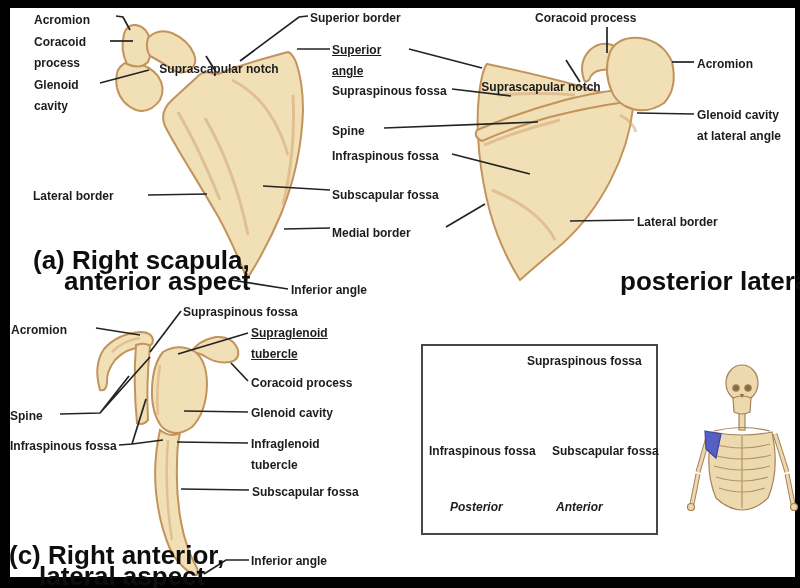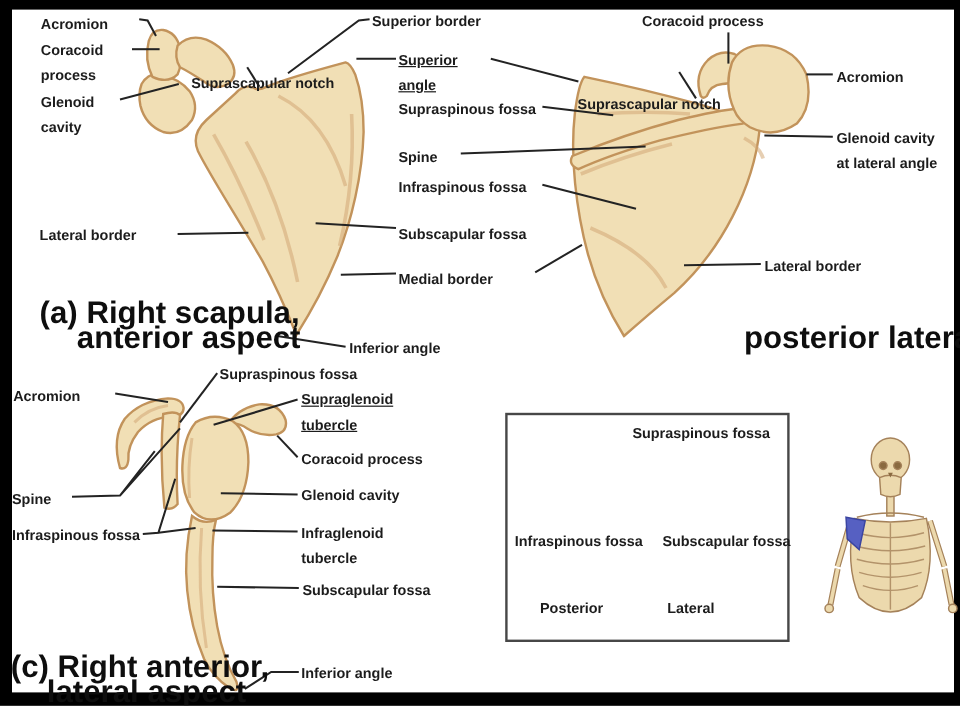--- a/index.html
+++ b/index.html
@@ -5,21 +5,21 @@
   html,body{margin:0;padding:0;background:#222;}
   .canvas{position:relative;width:800px;height:588px;background:#000;overflow:hidden;
           font-family:"Liberation Sans",sans-serif;}
   .paper{position:absolute;left:10px;top:8px;right:5px;bottom:11px;background:#ffffff;}
   svg.art{position:absolute;left:0;top:0;width:800px;height:588px;}
   .lbl{position:absolute;font-weight:bold;font-size:12px;line-height:21px;color:#1c1c1c;
        white-space:nowrap;}
   .wrap{white-space:normal;}
   .ctr{text-align:center;margin-top:47px;}
   .cap{position:absolute;font-weight:bold;font-size:26px;line-height:21px;color:#0e0e0e;white-space:nowrap;}
-  .it{}
+  .it{font-style:italic;}
   .insetbox{position:absolute;left:421px;top:344px;width:237px;height:191px;
             border:2.5px solid #474747;background:#fff;box-sizing:border-box;}
 </style>
 </head>
 <body>
 
 <div class="canvas">
   <div class="paper"></div>
 
   <svg class="art" viewBox="0 0 800 588">
@@ -173,14 +173,14 @@
   <div class="lbl wrap" style="left:251px;top:434px;width:115px;">Infraglenoid tubercle</div>
   <div class="lbl wrap" style="left:252px;top:482px;width:115px;">Subscapular fossa</div>
   <div class="lbl" style="left:251px;top:551px;">Inferior angle</div>
   <div class="cap" style="left:9px;top:545px;">(c) Right anterior,</div>
   <div class="cap" style="left:39px;top:566px;">lateral aspect</div>
 
   <div class="lbl wrap" style="left:527px;top:351px;width:130px;">Supraspinous fossa</div>
   <div class="lbl wrap" style="left:429px;top:441px;width:115px;">Infraspinous fossa</div>
   <div class="lbl wrap" style="left:552px;top:441px;width:115px;">Subscapular fossa</div>
   <div class="lbl it" style="left:450px;top:497px;">Posterior</div>
-  <div class="lbl it" style="left:556px;top:497px;">Lateral</div>
+  <div class="lbl it" style="left:556px;top:497px;">Anterior</div>
 </div>
 
 </body></html>

